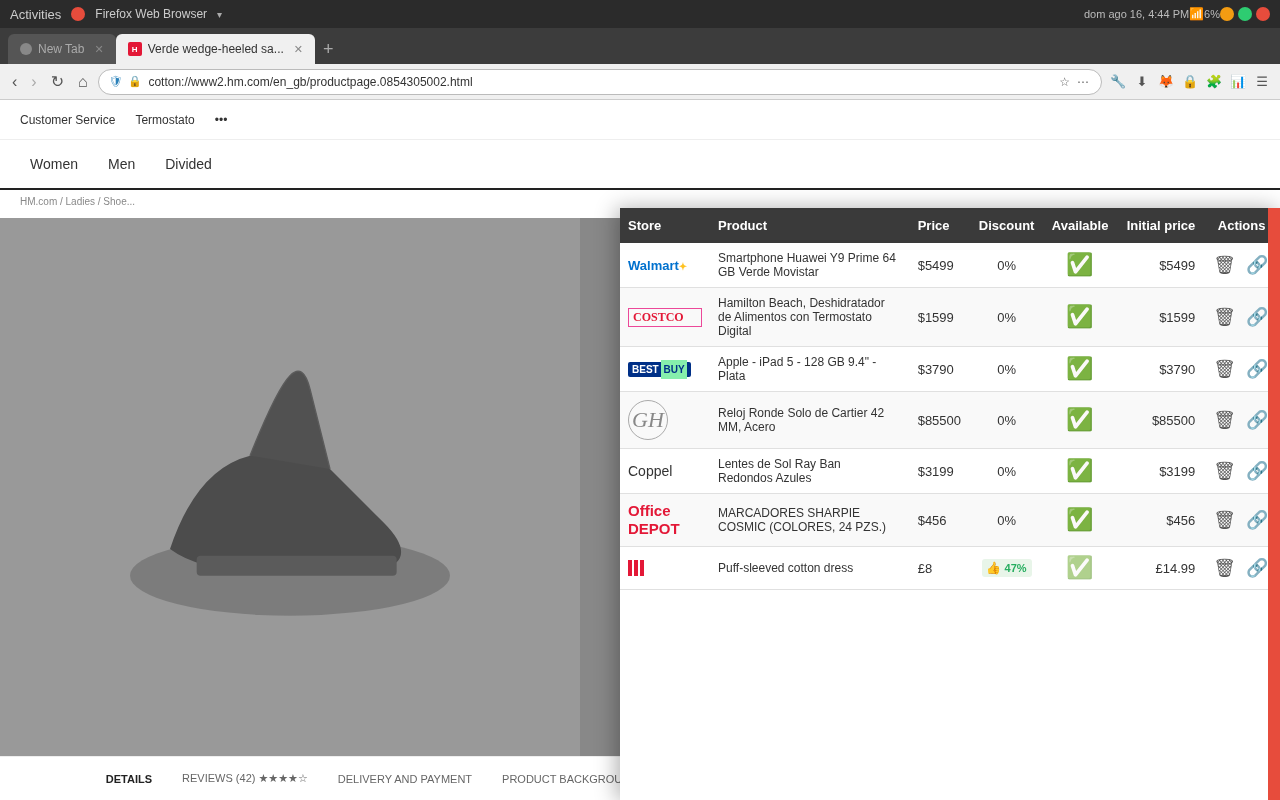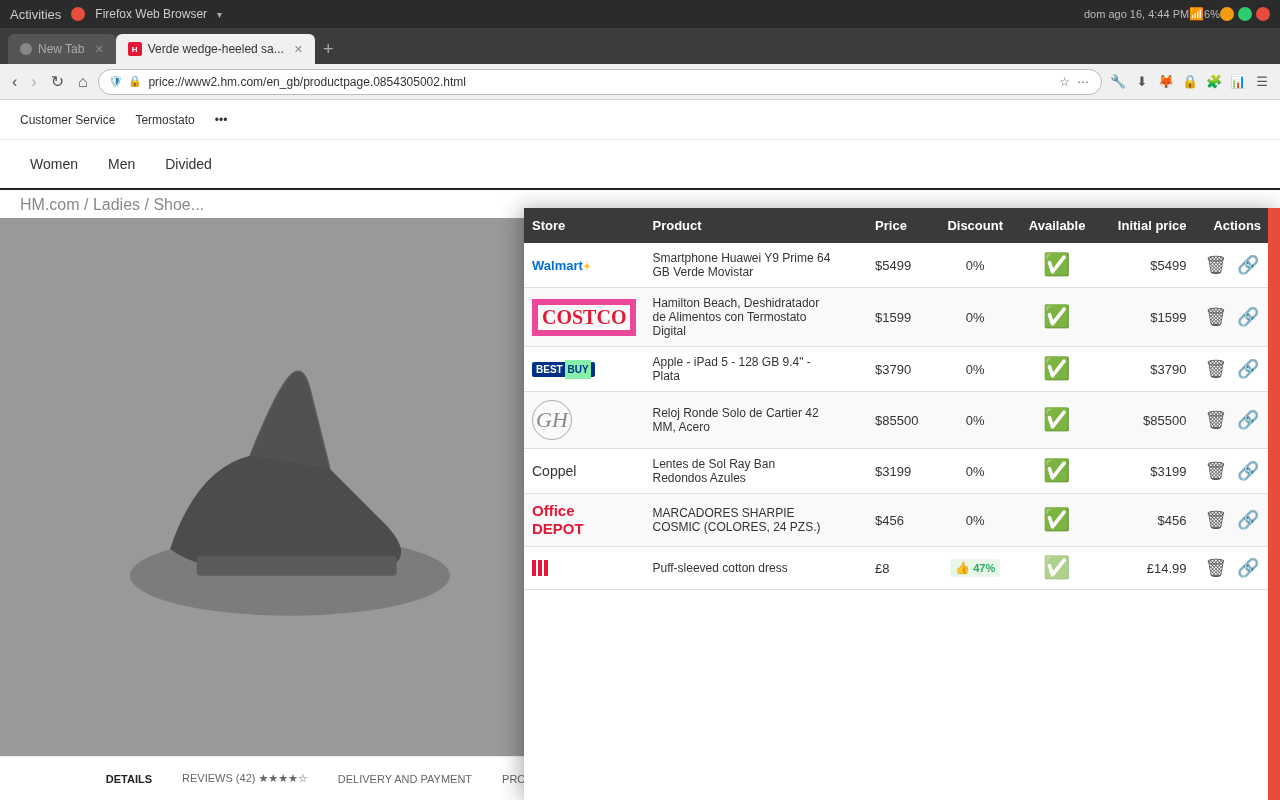--- a/index.html
+++ b/index.html
@@ -117,21 +117,21 @@
       border-bottom: 2px solid #222;
     }
     .site-content {
       background: #888;
       height: 610px;
       position: relative;
     }
     .site-breadcrumb {
       background: white;
       padding: 6px 20px;
-      font-size: 16px;
+      font-size: 10px;
       color: #888;
       position: absolute;
       top: 0; left: 0; right: 0;
       height: 28px;
     }
     .site-image-area {
       position: absolute;
       top: 28px; left: 0;
       width: 580px;
       bottom: 0;
@@ -157,21 +157,21 @@
       font-size: 12px;
       color: #333;
       border-top: 1px solid #eee;
     }
 
     
     .overlay-panel {
       position: absolute;
       top: 108px;
       right: 0;
-      width: 756px;
+      width: 660px;
       background: white;
       box-shadow: -4px 0 20px rgba(0,0,0,0.3);
       z-index: 100;
       bottom: 0;
       overflow-y: auto;
     }
 
     
     .red-bar {
       position: absolute;
@@ -213,21 +213,21 @@
     .avail-cell { text-align: center; }
     .check-icon { color: #27ae60; font-size: 22px; }
     .initial-price { font-size: 13px; color: #333; white-space: nowrap; }
     .actions-cell { display: flex; align-items: center; gap: 6px; }
     .action-btn { background: none; border: none; cursor: pointer; color: #555; font-size: 18px; padding: 2px; }
 
     
     .walmart-logo { font-size: 13px; font-weight: bold; }
     .walmart-logo .w { color: #0071CE; }
     .walmart-logo .spark { color: #FFC220; font-size: 10px; }
-    .costco-logo { color: #e31837; font-weight: bold; font-size: 20px; font-family: 'Times New Roman', serif; border: 6px solid #ec4899; padding: 1px 4px; }
+    .costco-logo { color: #e31837; font-weight: bold; font-size: 12px; font-family: 'Times New Roman', serif; border: 1px solid #ec4899; padding: 1px 4px; }
     .gh-logo {
       font-family: Georgia, serif;
       font-style: italic;
       font-size: 22px;
       color: #888;
       border: 1px solid #aaa;
       border-radius: 50%;
       width: 40px;
       height: 40px;
       display: flex;
@@ -297,21 +297,21 @@
 </div>
 
 <div class="address-bar">
   <button class="nav-btn">‹</button>
   <button class="nav-btn" disabled="">›</button>
   <button class="nav-btn">↻</button>
   <button class="nav-btn">⌂</button>
   <div class="address-field">
     <span class="shield-icon">🛡</span>
     <span class="lock-icon">🔒</span>
-    <span class="address-text">price://www2.hm.com/en_gb/productpage.0854305002.html</span>
+    <span class="address-text">cotton://www2.hm.com/en_gb/productpage.0854305002.html</span>
     <div class="address-actions">
       <button class="addr-btn">☆</button>
       <button class="addr-btn">⋯</button>
     </div>
   </div>
   <div class="toolbar-icons">
     <div class="toolbar-icon">🔧</div>
     <div class="toolbar-icon">⬇</div>
     <div class="toolbar-icon active">🦊</div>
     <div class="toolbar-icon">🔒</div>

